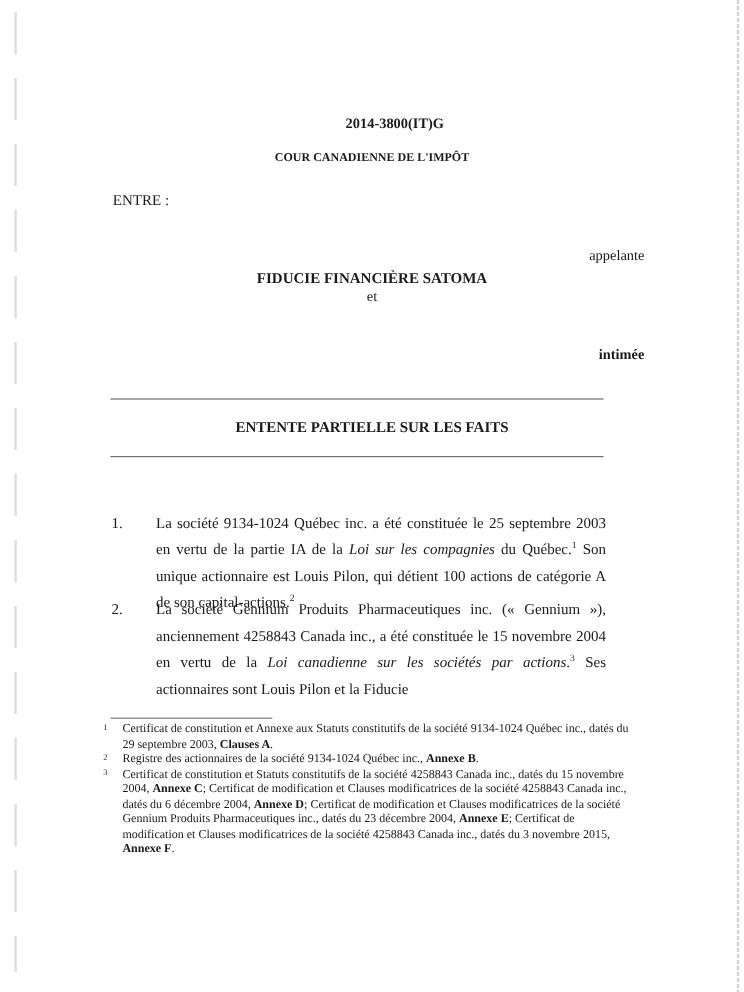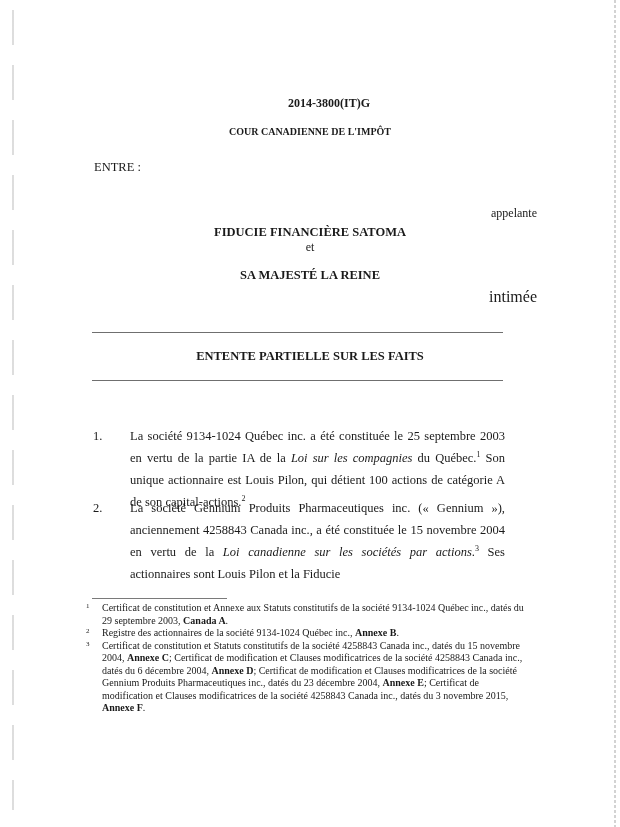--- a/index.html
+++ b/index.html
@@ -42,21 +42,21 @@
     }
     .abs { position: absolute; }
     .center { left: 0; width: 620px; text-align: center; }
     .docno { top: 96px; font-size: 12px; font-weight: bold; padding-left: 19px; }
     .court { top: 126px; font-size: 10px; font-weight: bold; }
     .entre { left: 94px; top: 160px; font-size: 12.5px; }
     .party1 { top: 189px; font-size: 12.5px; font-weight: bold; margin-top: 36px; }
     .role1 { right: 83px; top: 206px; font-size: 12px; }
     .et { top: 240px; font-size: 12px; }
     .party2 { top: 268px; font-size: 12.5px; font-weight: bold; }
-    .role2 { right: 83px; top: 288px; font-size: 16px; }
+    .role2 { right: 83px; top: 288px; font-size: 12px; font-weight: bold; }
     .rule {
       position: absolute;
       left: 92px;
       width: 411px;
       height: 1px;
       background: #6f6f6f;
     }
     .rule1 { top: 332px; }
     .rule2 { top: 380px; }
     .title { top: 349px; font-size: 12.5px; font-weight: bold; text-align: center; }
@@ -119,21 +119,20 @@
   <div class="abs center docno">2014-3800(IT)G</div>
   <div class="abs center court">COUR CANADIENNE DE L'IMPÔT</div>
 
   <div class="abs entre">ENTRE :</div>
 
   <div class="abs center party1">FIDUCIE FINANCIÈRE SATOMA</div>
   <div class="abs role1">appelante</div>
 
   <div class="abs center et">et</div>
 
-  <div class="abs center party2">SA MAJESTÉ LA REINE</div>
   <div class="abs role2">intimée</div>
 
   <div class="rule rule1"></div>
   <div class="abs center title">ENTENTE PARTIELLE SUR LES FAITS</div>
   <div class="rule rule2"></div>
 
 
   <div class="para para1">
     <span class="num">1.</span>
     <div class="body"><span>La société 9134-1024 Québec inc. a été constituée le 25 septembre 2003 en vertu de la partie IA de la </span><i>Loi sur les compagnies</i><span> du Québec.</span><sup>1</sup><span> Son unique actionnaire est Louis Pilon, qui détient 100 actions de catégorie A de son capital-actions.</span><sup>2</sup></div>
@@ -142,21 +141,21 @@
   <div class="para para2">
     <span class="num">2.</span>
     <div class="body"><span>La société Gennium Produits Pharmaceutiques inc. (« Gennium »), anciennement 4258843 Canada inc., a été constituée le 15 novembre 2004 en vertu de la </span><i>Loi canadienne sur les sociétés par actions</i><span>.</span><sup>3</sup><span> Ses actionnaires sont Louis Pilon et la Fiducie</span></div>
   </div>
 
   <div class="fn-rule"></div>
 
   <div class="footnotes">
     <div class="fn">
       <span class="fn-num">1</span>
-      <span>Certificat de constitution et Annexe aux Statuts constitutifs de la société 9134-1024 Québec inc., datés du 29 septembre 2003, </span><b>Canada A</b><span>.</span>
+      <span>Certificat de constitution et Annexe aux Statuts constitutifs de la société 9134-1024 Québec inc., datés du 29 septembre 2003, </span><b>Clauses A</b><span>.</span>
     </div>
     <div class="fn">
       <span class="fn-num">2</span>
       <span>Registre des actionnaires de la société 9134-1024 Québec inc., </span><b>Annexe B</b><span>.</span>
     </div>
     <div class="fn">
       <span class="fn-num">3</span>
       <span>Certificat de constitution et Statuts constitutifs de la société 4258843 Canada inc., datés du 15 novembre 2004, </span><b>Annexe C</b><span>; Certificat de modification et Clauses modificatrices de la société 4258843 Canada inc., datés du 6 décembre 2004, </span><b>Annexe D</b><span>; Certificat de modification et Clauses modificatrices de la société Gennium Produits Pharmaceutiques inc., datés du 23 décembre 2004, </span><b>Annexe E</b><span>; Certificat de modification et Clauses modificatrices de la société 4258843 Canada inc., datés du 3 novembre 2015, </span><b>Annexe F</b><span>.</span>
     </div>
   </div>

